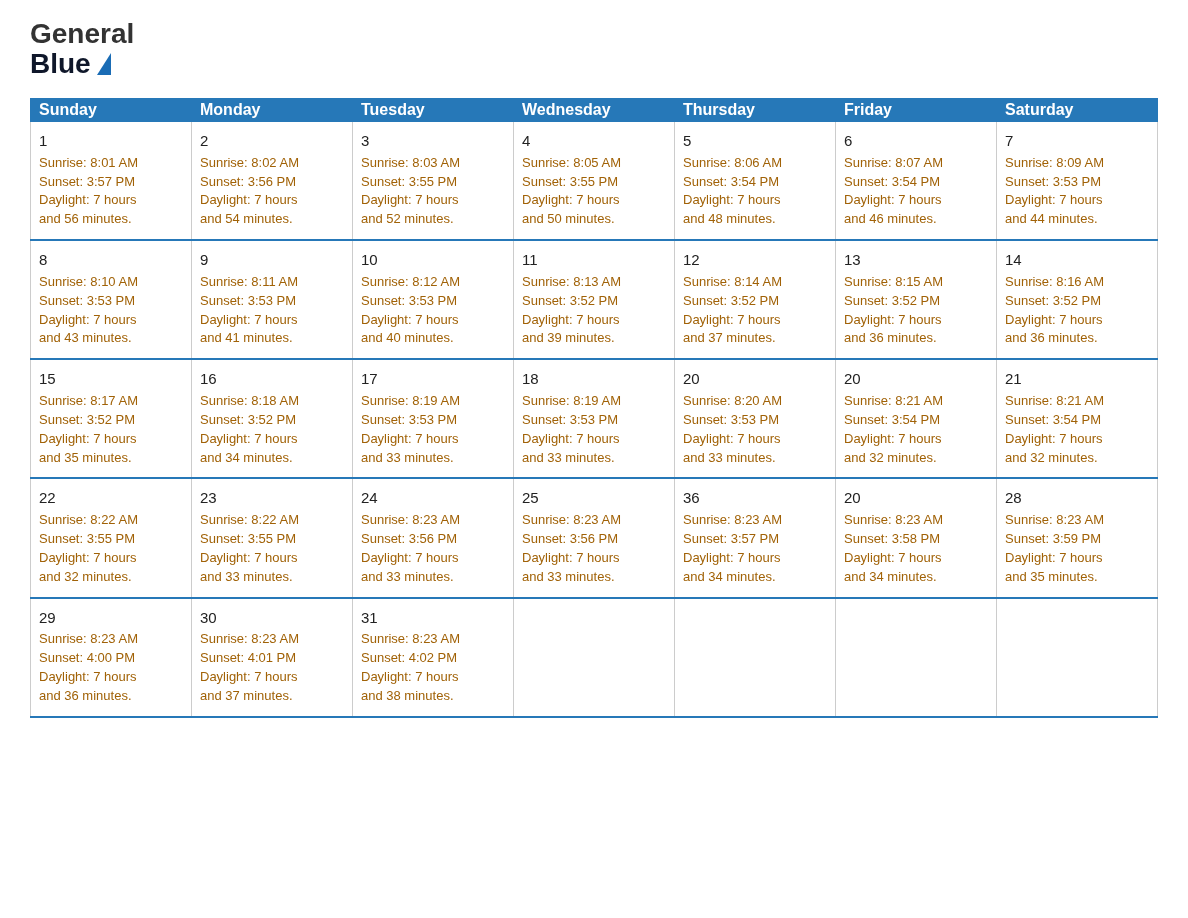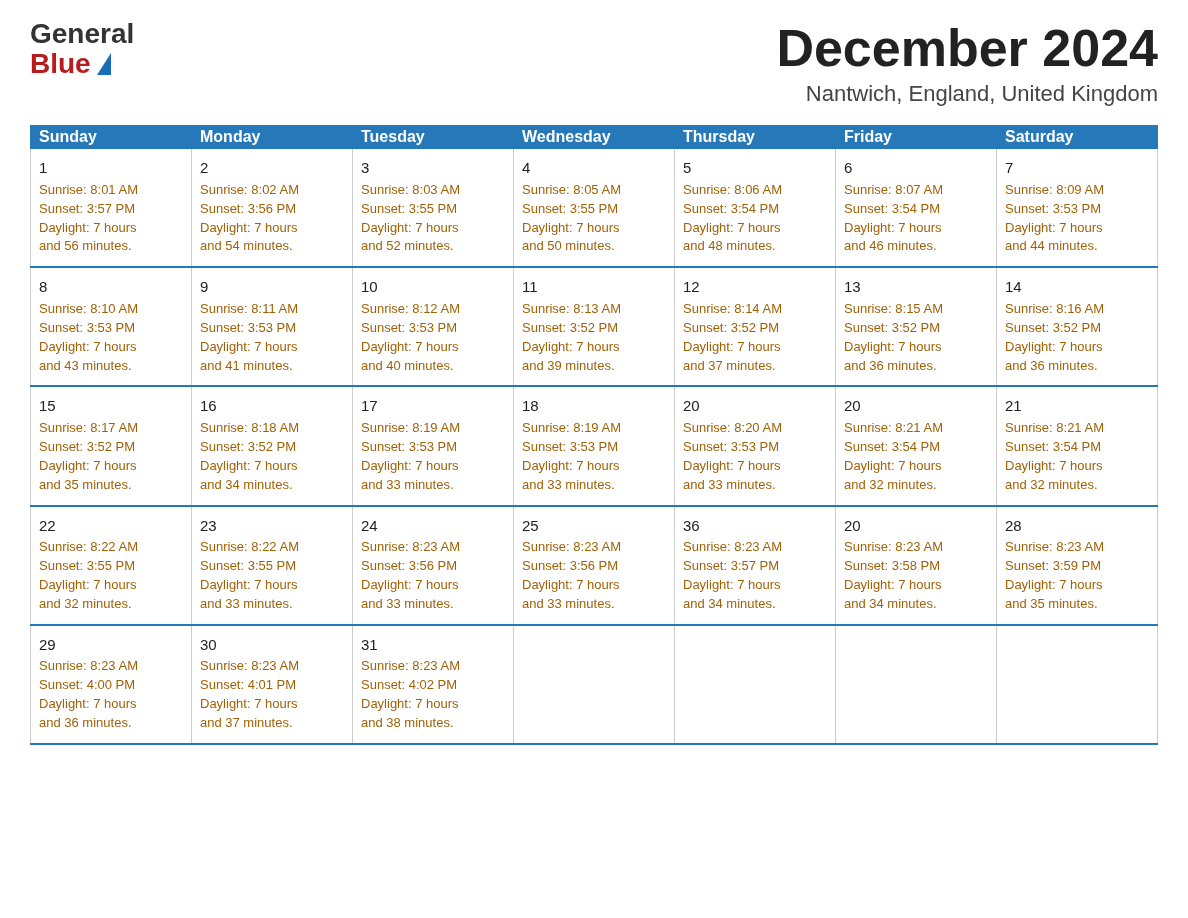--- a/index.html
+++ b/index.html
@@ -23,21 +23,21 @@
     }
     .logo-general {
       font-size: 28px;
       font-weight: bold;
       color: #333;
       line-height: 1;
     }
     .logo-blue {
       font-size: 28px;
       font-weight: bold;
-      color: #b91c1c;
+      color: #0f172a;
       display: flex;
       align-items: center;
       gap: 4px;
     }
     .logo-triangle {
       width: 0;
       height: 0;
       border-left: 14px solid transparent;
       border-bottom: 22px solid #1a6cb5;
       display: inline-block;
@@ -103,24 +103,20 @@
 <div class="header">
   <div class="logo">
     <div class="logo-general">General</div>
     <div style="display:flex;align-items:center;">
       <span class="logo-blue">
         <span>Blue</span>
         <span class="logo-triangle"></span>
       </span>
     </div>
   </div>
-  <div class="title-block">
-    <div class="month-title">December 2024</div>
-    <div class="location-title">Nantwich, England, United Kingdom</div>
-  </div>
 </div>
 
 <table>
   <thead>
     <tr id="header-row">
         <th>Sunday</th>
         <th>Monday</th>
         <th>Tuesday</th>
         <th>Wednesday</th>
         <th>Thursday</th>

